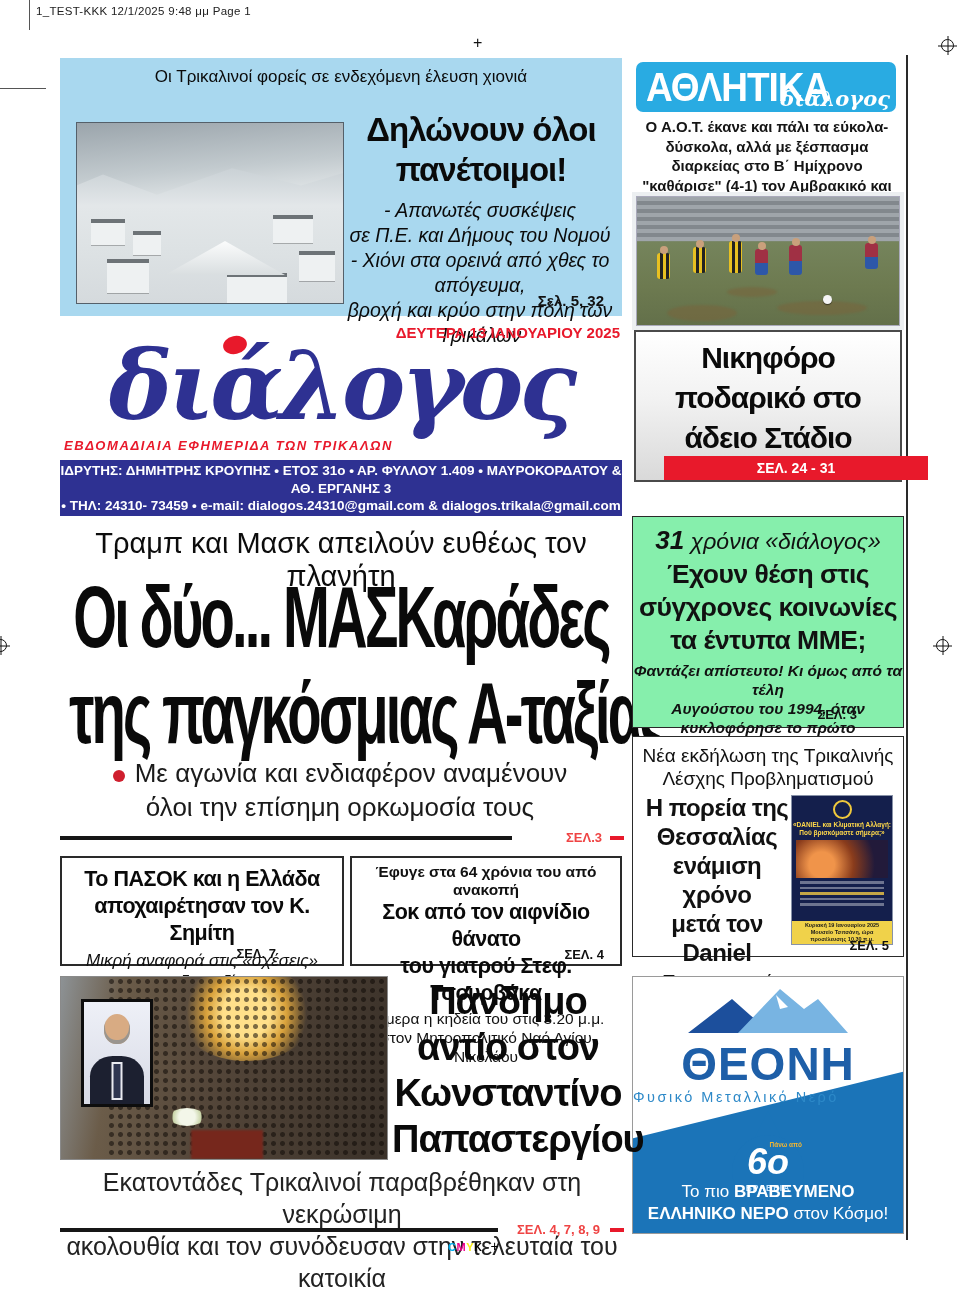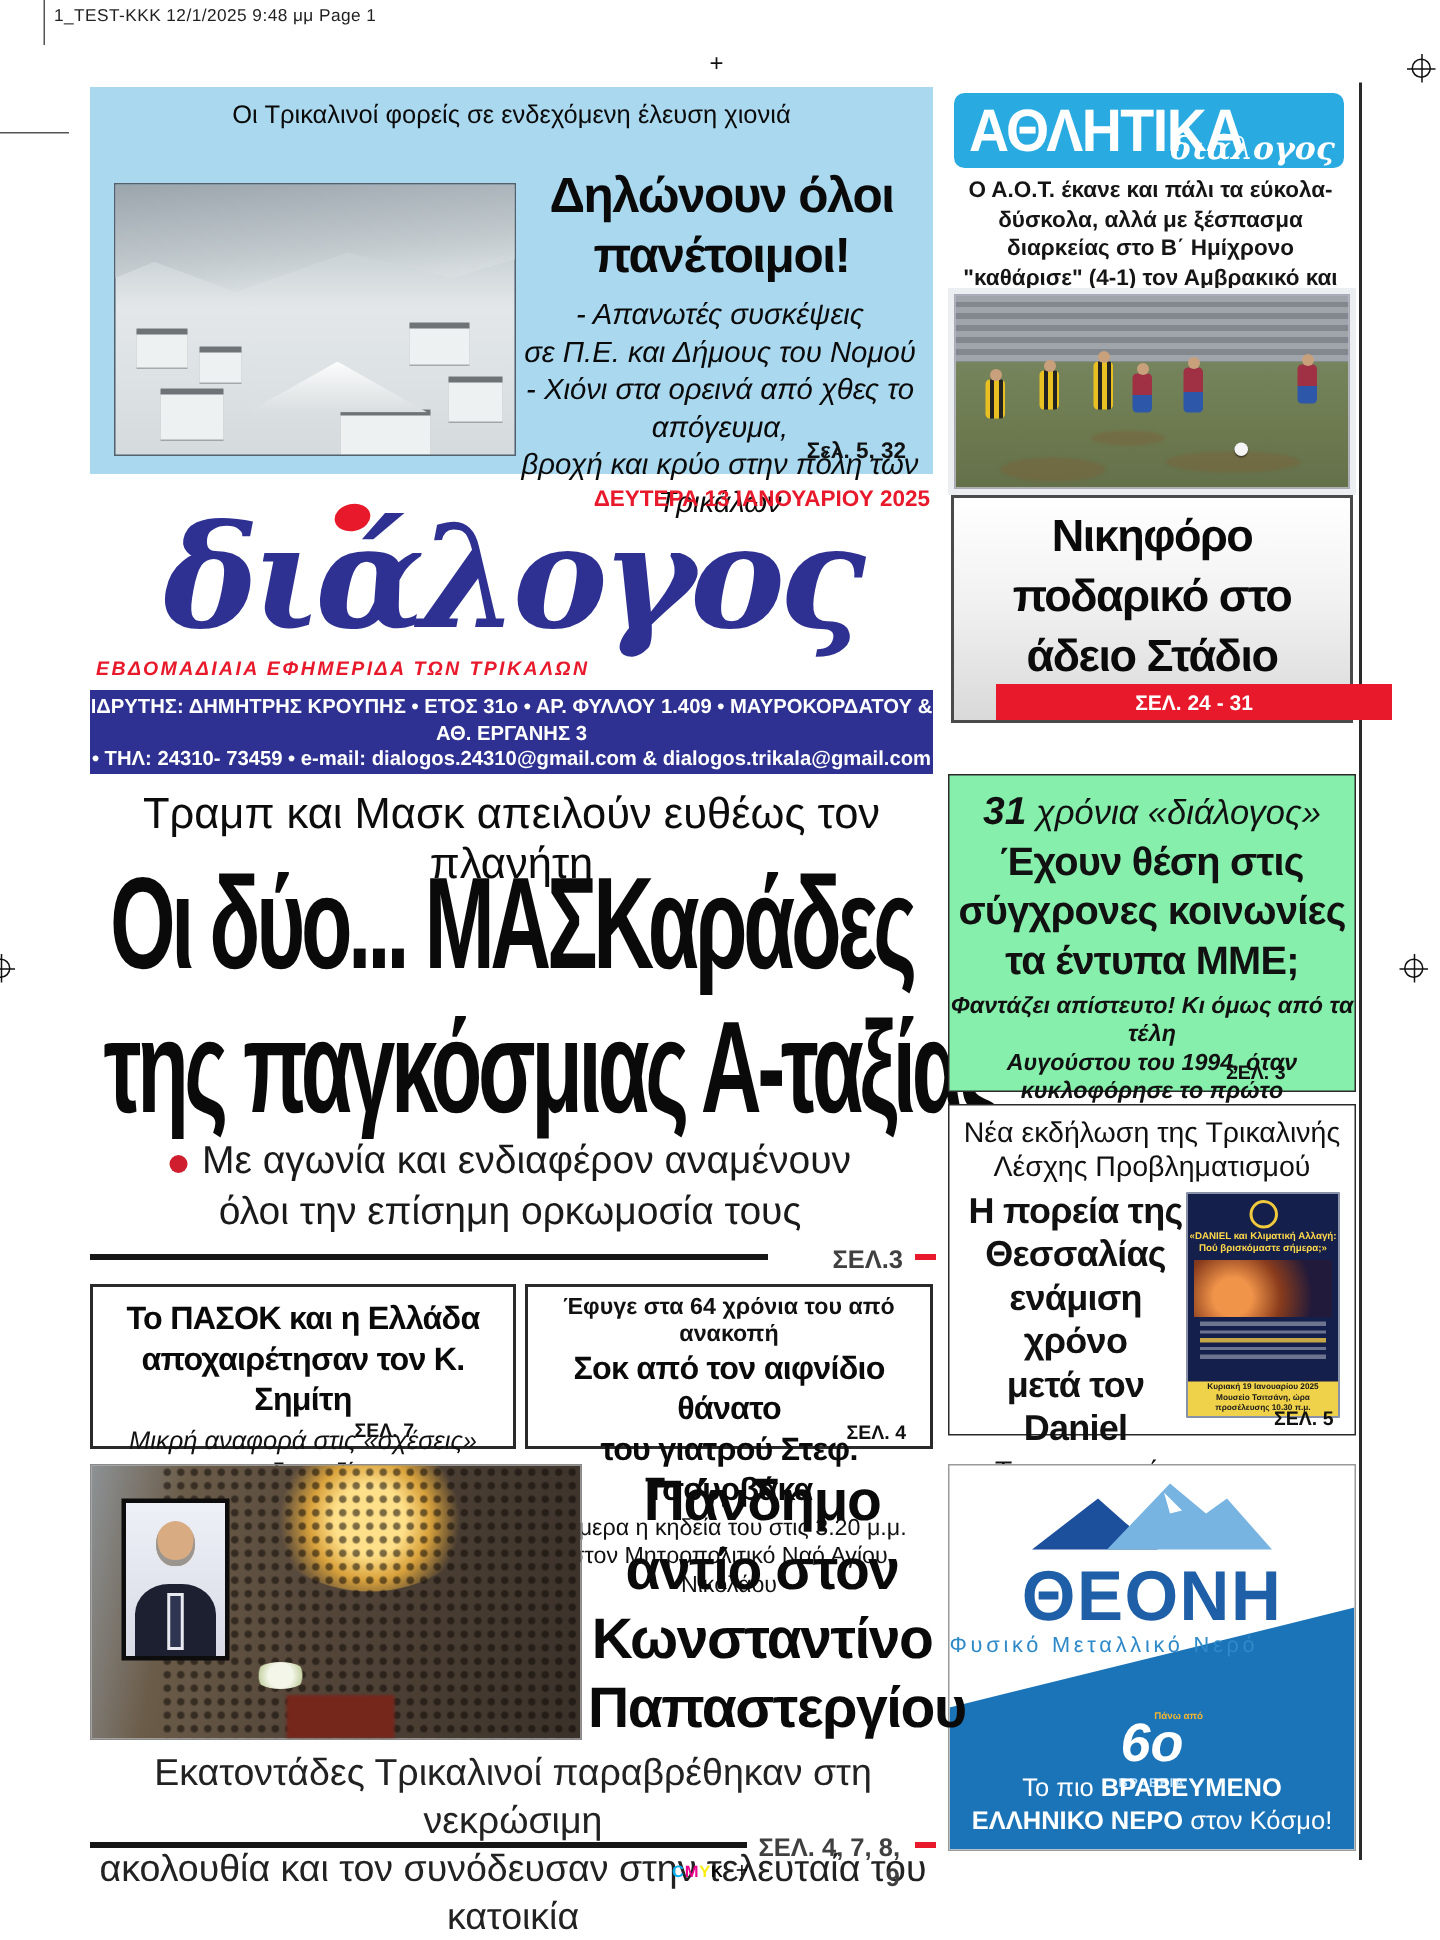--- a/index.html
+++ b/index.html
@@ -81,21 +81,21 @@
 
   
   .lead-kicker { position:absolute; left:60px; top:527px; width:562px; text-align:center; font-size:29px; color:#0c0c0c; }
   .huge-line { position:absolute; left:60px; width:562px; text-align:center; }
   .huge-line > span { display:inline-block; white-space:nowrap; font-weight:bold; font-size:58px; letter-spacing:-3px;
                       transform:scale(.97,1.5); transform-origin:center top; color:#0a0a0a; }
   .hl1 { top:566px; } .hl2 { top:662px; }
   .lead-deck { position:absolute; left:90px; top:756px; width:500px; text-align:center; font-size:26px; line-height:34px; color:#1a1a1a; }
   .red-bullet { display:inline-block; width:12px; height:12px; border-radius:50%; background:#cf1f2e; margin-right:10px; }
   .rule { position:absolute; height:4px; background:#161616; }
-  .rule-ref { position:absolute; font-weight:bold; font-size:17px; color:#404040; }
+  .rule-ref { position:absolute; font-weight:bold; font-size:13px; color:#ef4444; }
   .red-dash { position:absolute; height:4px; background:#e8192b; }
 
   
   .tbox { position:absolute; top:856px; height:110px; border:2px solid #2a2a2a; background:#fff; text-align:center; box-sizing:border-box; }
   .pasok { left:60px; width:284px; }
   .doctor { left:350px; width:272px; }
   .tbox-h { font-weight:bold; font-size:21.5px; line-height:27px; letter-spacing:-0.5px; color:#0a0a0a; }
   .tbox-kicker { font-weight:bold; font-size:15.5px; margin-top:5px; }
   .tbox-sub-i { font-style:italic; font-size:17px; line-height:21px; }
   .tbox-sub { font-size:15.5px; line-height:19px; }

